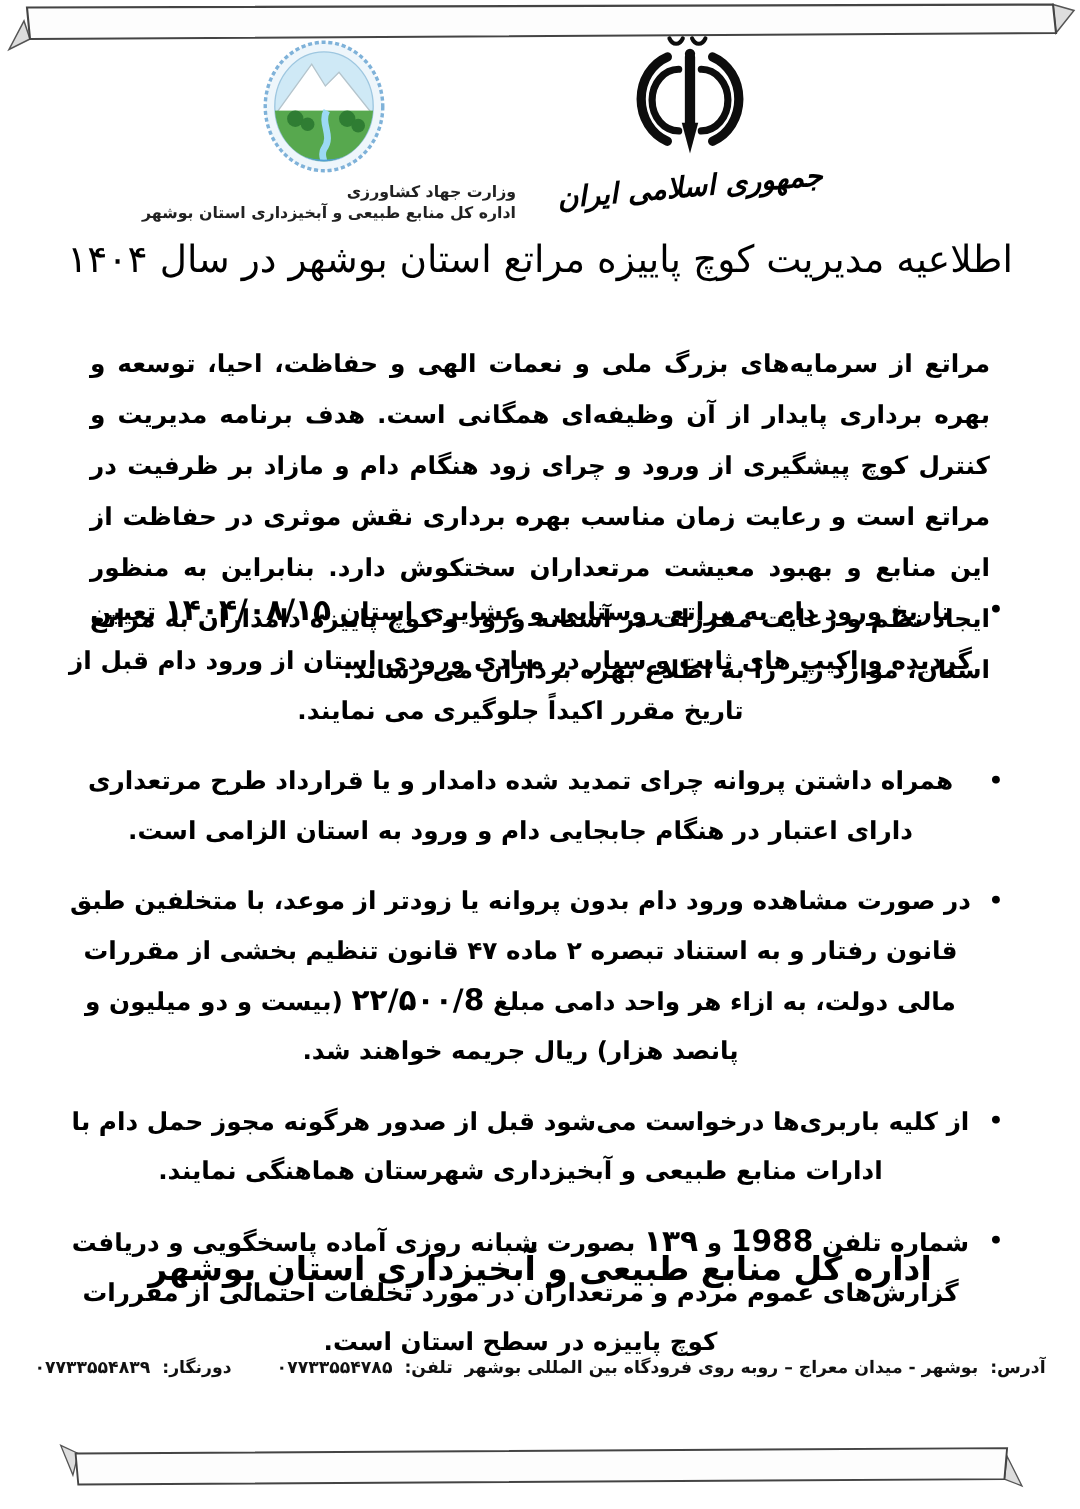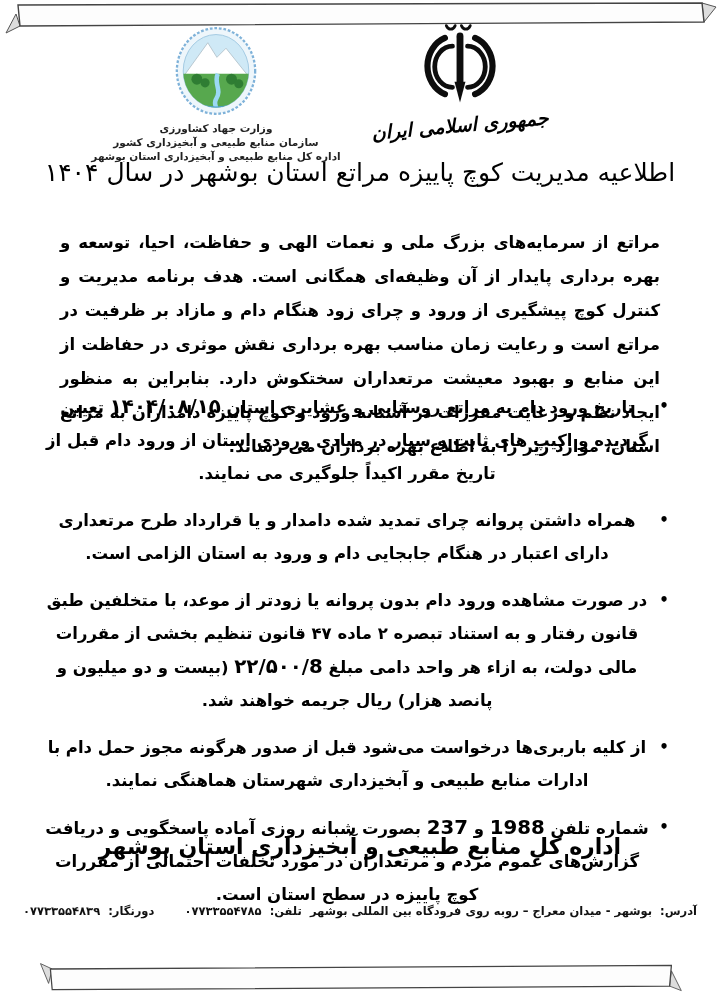--- a/index.html
+++ b/index.html
@@ -6,21 +6,21 @@
   .page{
     position:relative;width:720px;height:1006px;background:#ffffff;color:#000;
     font-family:"DejaVu Sans","Liberation Sans",sans-serif;direction:rtl;overflow:hidden;
   }
   .ribbon{position:absolute;left:0;width:720px;height:36px;}
   .ribbon.top{top:0;}
   .ribbon.bottom{top:960px;}
 
   .org-block{position:absolute;top:26px;left:88px;width:256px;text-align:center;direction:rtl;}
   .org-logo{display:block;margin:0 auto;}
-  .org-lines{margin-top:5px;font-size:10.5px;line-height:14px;font-weight:600;color:#222;}
+  .org-lines{margin-top:5px;font-size:10.5px;line-height:14px;font-weight:600;color:#222;text-align:right;}
 
   .emblem-block{position:absolute;top:16px;left:360px;width:200px;text-align:center;}
   .emblem-svg{display:block;margin:0 auto;}
   .emblem-caption{font-size:19px;font-weight:bold;font-style:italic;margin-top:2px;transform:rotate(-5deg);white-space:nowrap;}
 
   .title{position:absolute;top:158px;left:0;right:0;margin:0;text-align:center;
     font-size:25px;font-weight:normal;letter-spacing:0;}
 
   .intro{position:absolute;top:210px;right:44px;left:44px;margin:16px;
     font-size:16.5px;font-weight:bold;line-height:34px;text-align:justify;}
@@ -66,21 +66,20 @@
         <circle cx="24" cy="58" r="6" fill="#2f7d33"></circle>
         <circle cx="33" cy="62" r="5" fill="#2f7d33"></circle>
         <circle cx="62" cy="58" r="6" fill="#2f7d33"></circle>
         <circle cx="70" cy="63" r="5" fill="#2f7d33"></circle>
         <path d="M47,52 C42,62 52,70 45,80 C42,85 46,88 45,92" stroke="#9bd9f4" stroke-width="5" fill="none"></path>
         <path d="M16,80 q29,16 58,0 l0,14 -58,0 Z" fill="#4f9fd4"></path>
       </g>
     </svg>
     <div class="org-lines">
       <div>وزارت جهاد کشاورزی</div>
-      <div>سازمان منابع طبیعی و آبخیزداری کشور</div>
       <div>اداره کل منابع طبیعی و آبخیزداری استان بوشهر</div>
     </div>
   </div>
 
   <div class="emblem-block">
     <svg class="emblem-svg" width="86" height="96" viewBox="0 0 120 140" aria-hidden="true">
       <g stroke="#0d0d0d" fill="none" stroke-linecap="round">
         <path d="M40,14 c3,7 10,7 13,0" stroke-width="4"></path>
         <path d="M62,14 c3,7 10,7 13,0" stroke-width="4"></path>
         <path d="M38,32 A40,44 0 0 0 38,114" stroke-width="9"></path>
@@ -111,21 +110,21 @@
     <li>
       <span class="dot">•</span>
       <span class="btext"><span>در صورت مشاهده ورود دام بدون پروانه یا زودتر از موعد، با متخلفین طبق قانون رفتار و به استناد تبصره ۲ ماده ۴۷ قانون تنظیم بخشی از مقررات مالی دولت، به ازاء هر واحد دامی مبلغ </span><span class="num">۲۲/۵۰۰/8</span><span> (بیست و دو میلیون و پانصد هزار) ریال جریمه خواهند شد.</span></span>
     </li>
     <li>
       <span class="dot">•</span>
       <span class="btext"><span>از کلیه باربری‌ها درخواست می‌شود قبل از صدور هرگونه مجوز حمل دام با ادارات منابع طبیعی و آبخیزداری شهرستان هماهنگی نمایند.</span></span>
     </li>
     <li>
       <span class="dot">•</span>
-      <span class="btext"><span>شماره تلفن </span><span class="num">1988</span><span> و </span><span class="num">237</span><span> بصورت شبانه روزی آماده پاسخگویی و دریافت گزارش‌های عموم مردم و مرتعداران در مورد تخلفات احتمالی از مقررات کوچ پاییزه در سطح استان است.</span></span>
+      <span class="btext"><span>شماره تلفن </span><span class="num">1988</span><span> و </span><span class="num">۱۳۹</span><span> بصورت شبانه روزی آماده پاسخگویی و دریافت گزارش‌های عموم مردم و مرتعداران در مورد تخلفات احتمالی از مقررات کوچ پاییزه در سطح استان است.</span></span>
     </li>
   </ul>
 
   <div class="signature">اداره کل منابع طبیعی و آبخیزداری استان بوشهر</div>
 
   <div class="footer">
     <div>
       <span class="lbl">آدرس:</span>
       <span>بوشهر - میدان معراج – روبه روی فرودگاه بین المللی بوشهر</span>
       <span class="lbl">تلفن:</span>

